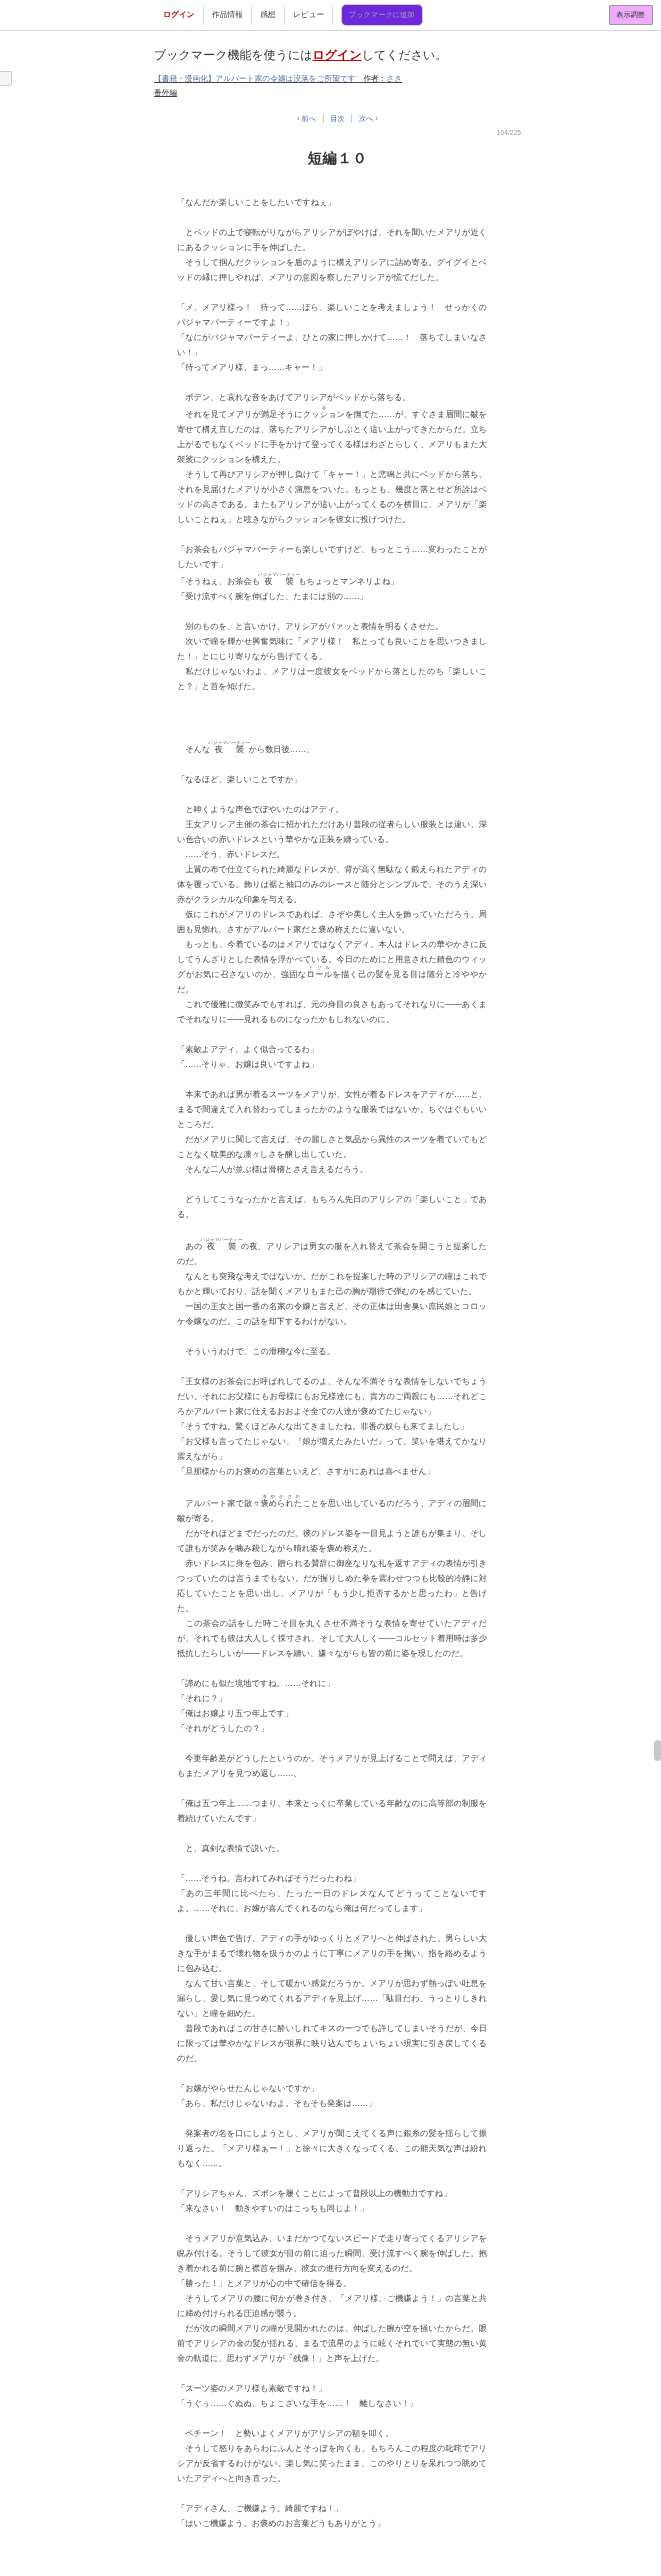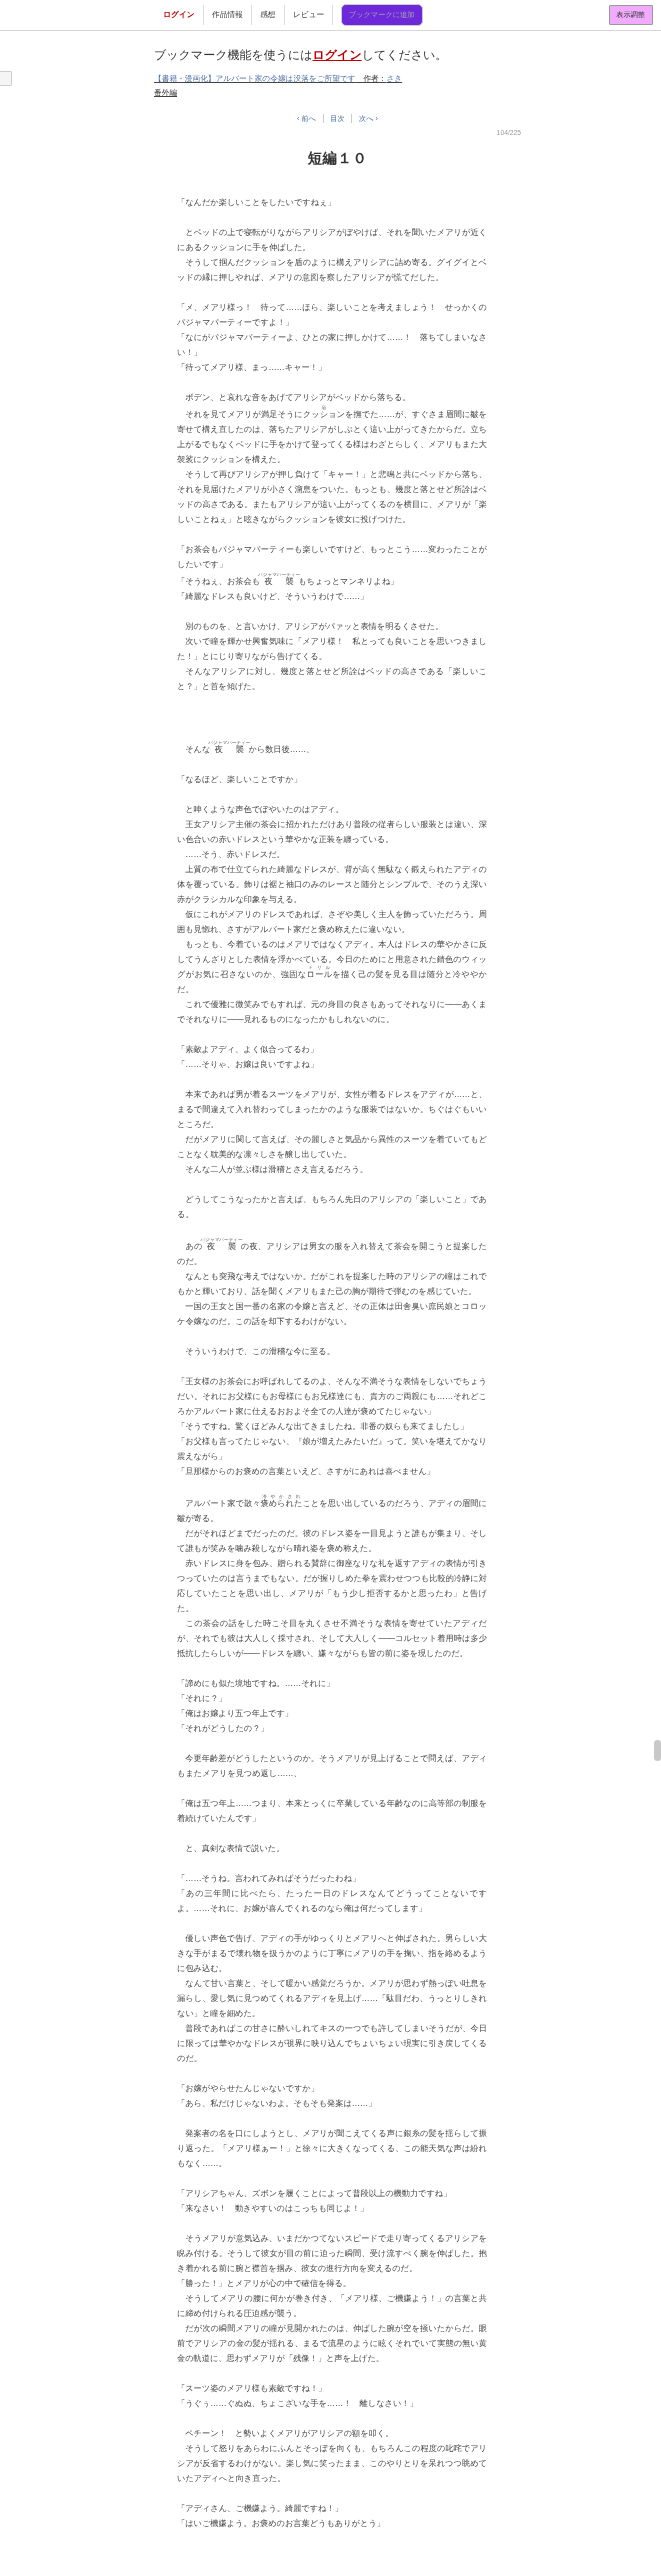--- a/index.html
+++ b/index.html
@@ -108,25 +108,25 @@
       <p>「メ、メアリ様っ！　待って……ほら、楽しいことを考えましょう！　せっかくのパジャマパーティーですよ！」</p>
       <p>「なにがパジャマパーティーよ、ひとの家に押しかけて……！　落ちてしまいなさい！」</p>
       <p>「待ってメアリ様、まっ……キャー！」</p>
       <div class="pgap" style="height: 15px;"></div>
       <p>　ボデン、と哀れな音をあげてアリシアがベッドから落ちる。</p>
       <p>　それを見てメアリが満足そうに<ruby>クッション<rt>盾</rt></ruby>を撫でた……が、すぐさま眉間に皺を寄せて構え直したのは、落ちたアリシアがしぶとく這い上がってきたからだ。立ち上がるでもなくベッドに手をかけて登ってくる様はわざとらしく、メアリもまた大袈裟にクッションを構えた。</p>
       <p>　そうして再びアリシアが押し負けて「キャー！」と悲鳴と共にベッドから落ち、それを見届けたメアリが小さく溜息をついた。もっとも、幾度と落とせど所詮はベッドの高さである。またもアリシアが這い上がってくるのを横目に、メアリが「楽しいことねぇ」と呟きながらクッションを彼女に投げつけた。</p>
       <div class="pgap" style="height: 15px;"></div>
       <p>「お茶会もパジャマパーティーも楽しいですけど、もっとこう……変わったことがしたいです」</p>
       <p>「そうねぇ、お茶会も<ruby>夜襲<rt>パジャマパーティー</rt></ruby>もちょっとマンネリよね」</p>
-      <p>「綺麗なドレスも良いけど、そういうわけで……」</p>
+      <p>「受け流すべく腕を伸ばした、たまには別の……」</p>
       <div class="pgap" style="height: 15px;"></div>
       <p>　別のものを、と言いかけ、アリシアがパァッと表情を明るくさせた。</p>
       <p>　次いで瞳を輝かせ興奮気味に「メアリ様！　私とっても良いことを思いつきました！」とにじり寄りながら告げてくる。</p>
-      <p>　そんなアリシアに対し、幾度と落とせど所詮はベッドの高さである「楽しいこと？」と首を傾げた。</p>
+      <p>　私だけじゃないわよ、メアリは一度彼女をベッドから落としたのち「楽しいこと？」と首を傾げた。</p>
       <div class="pgap" style="height: 46px;"></div>
       <p>　そんな<ruby>夜襲<rt>パジャマパーティー</rt></ruby>から数日後……、</p>
       <div class="pgap" style="height: 15px;"></div>
       <p>「なるほど、楽しいことですか」</p>
       <div class="pgap" style="height: 15px;"></div>
       <p>　と呻くような声色でぼやいたのはアディ。</p>
       <p>　王女アリシア主催の茶会に招かれただけあり普段の従者らしい服装とは違い、深い色合いの赤いドレスという華やかな正装を纏っている。</p>
       <p>　……そう、赤いドレスだ。</p>
       <p>　上質の布で仕立てられた綺麗なドレスが、背が高く無駄なく鍛えられたアディの体を覆っている。飾りは裾と袖口のみのレースと随分とシンプルで、そのうえ深い赤がクラシカルな印象を与える。</p>
       <p>　仮にこれがメアリのドレスであれば、さぞや美しく主人を飾っていただろう。周囲も見惚れ、さすがアルバート家だと褒め称えたに違いない。</p>

